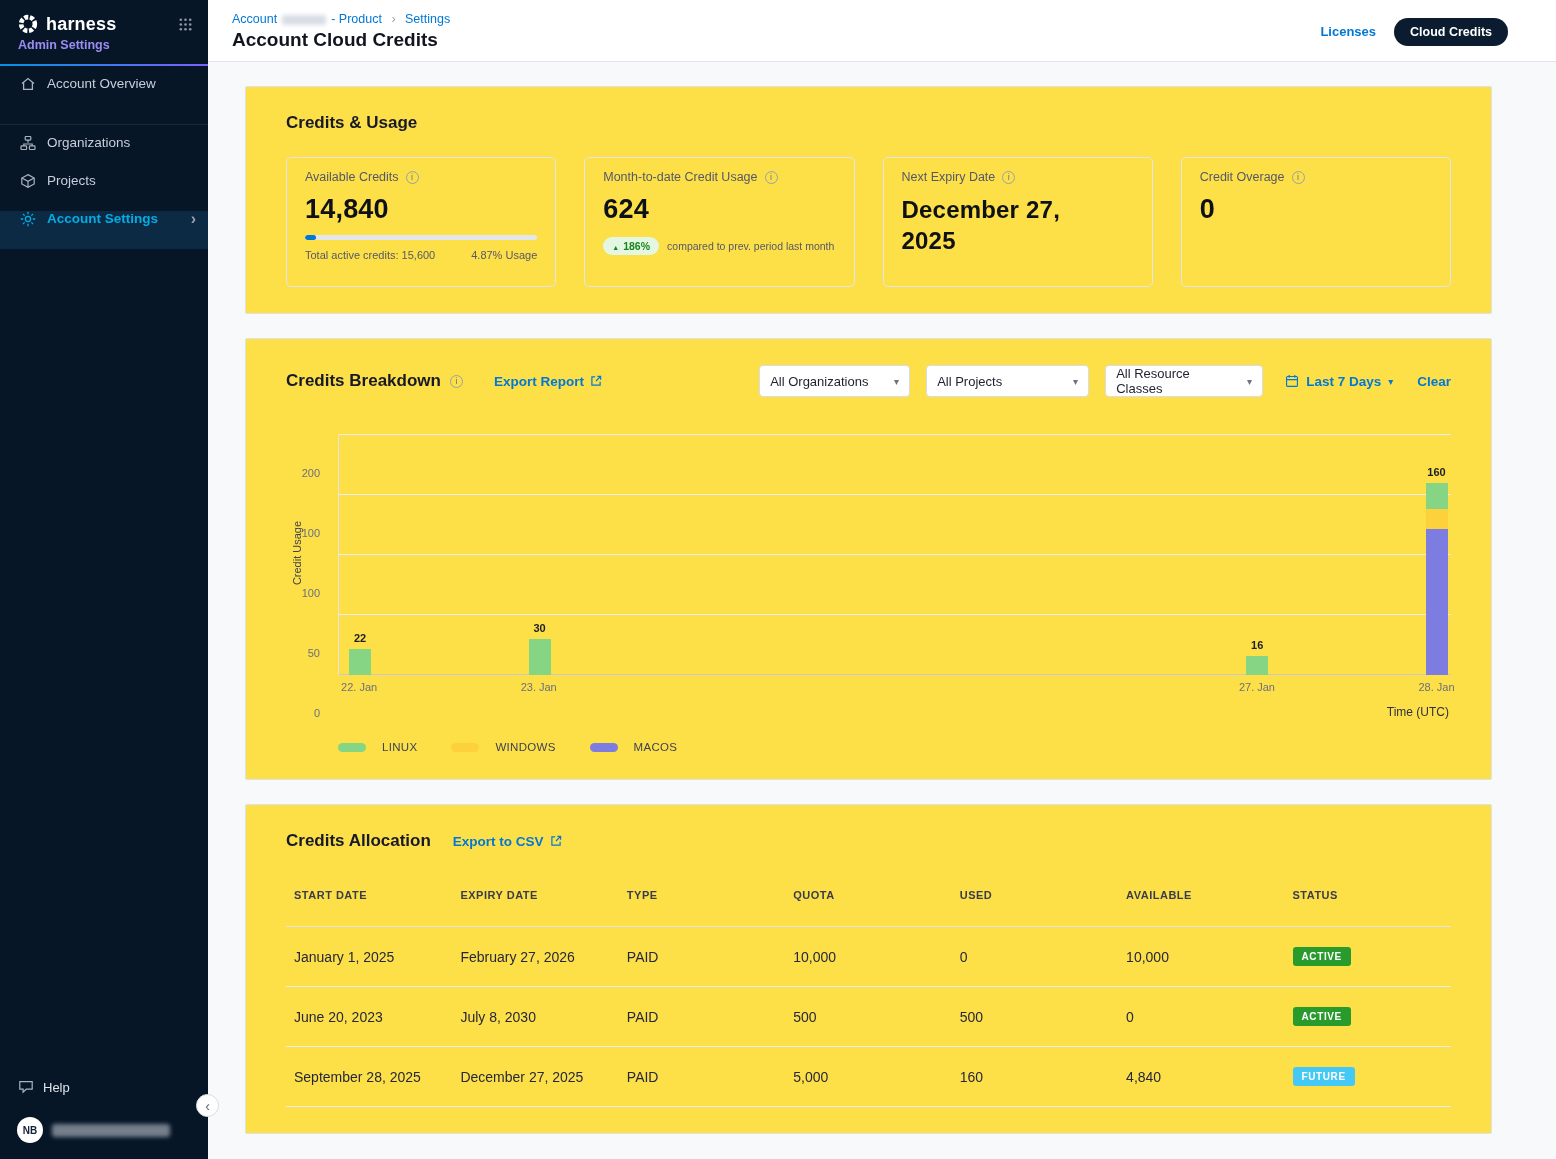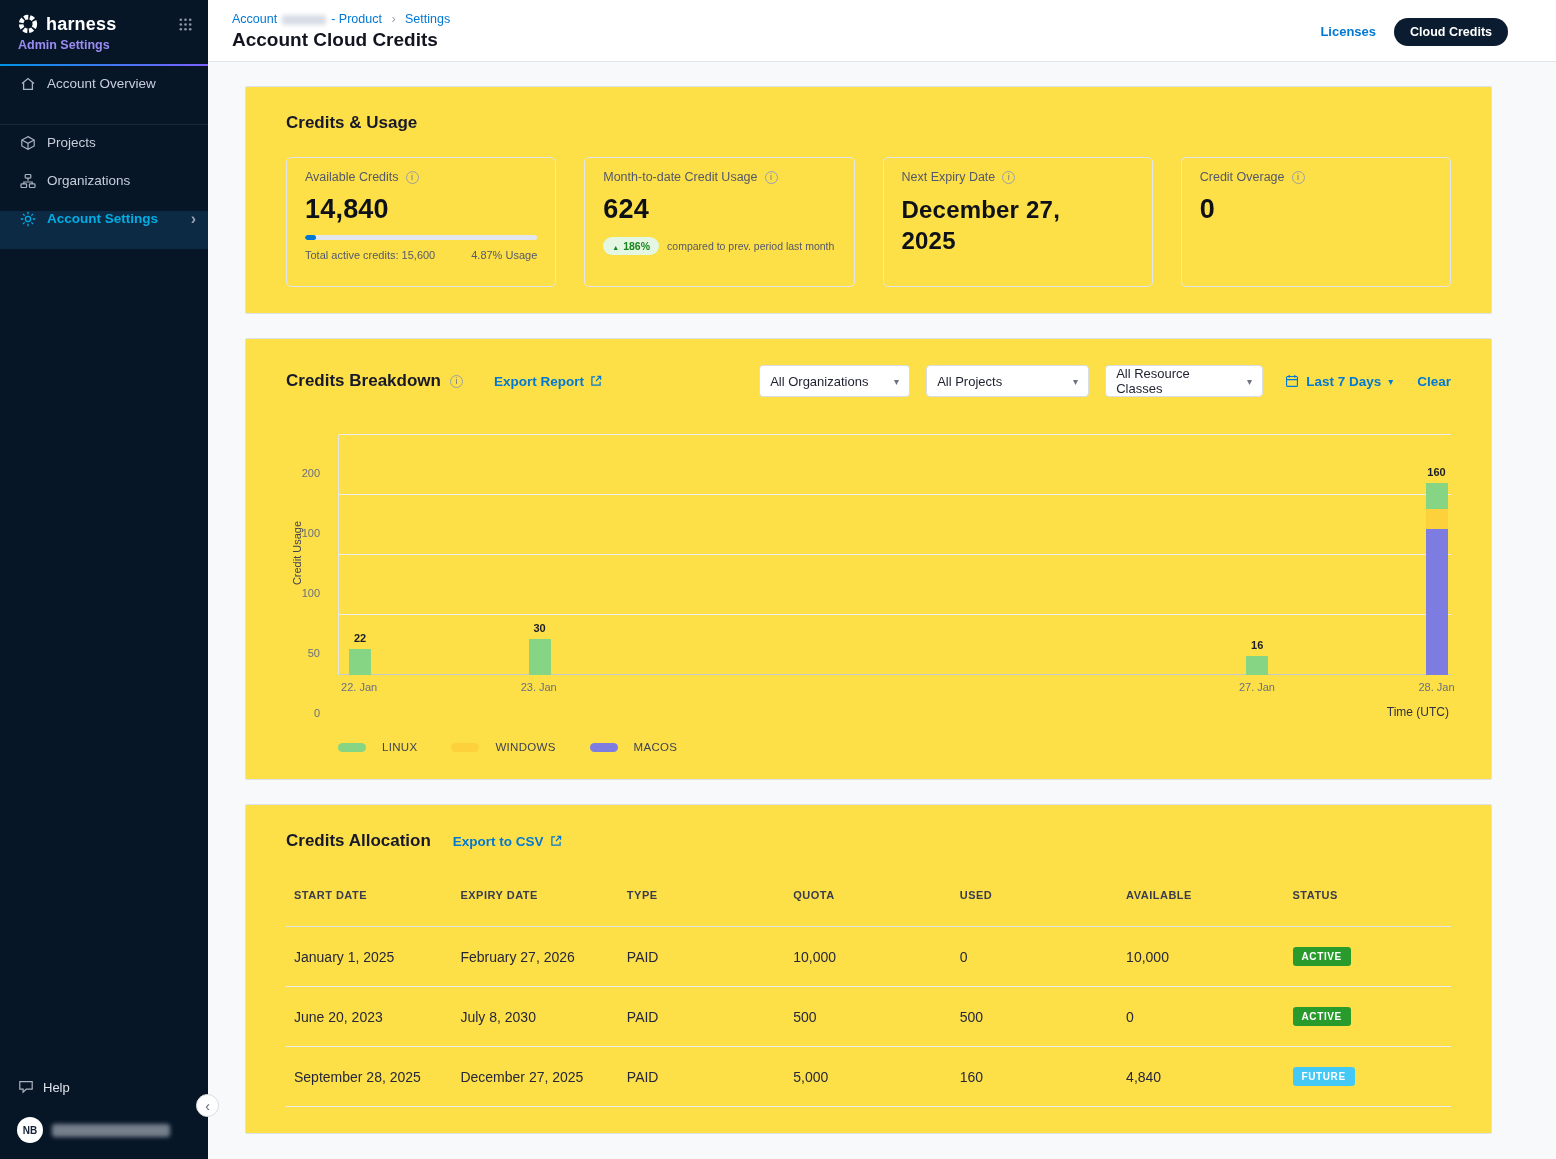--- a/index.html
+++ b/index.html
@@ -138,37 +138,37 @@
             </svg>
         </span>
         <span>Account Overview</span>
       </div>
 
       <div class="sb-divider"></div>
 
       <div class="nav-item">
         <span class="nav-ico">
           <svg width="16" height="16" viewBox="0 0 16 16" fill="none" stroke="currentColor" stroke-width="1.2">
-              <path d="M8 1.6 14.2 5v6L8 14.4 1.8 11V5z"></path>
-              <path d="M1.8 5 8 8.3 14.2 5M8 8.3v6.1"></path>
-            </svg>
-        </span>
-        <span>Projects</span>
-      </div>
-
-      <div class="nav-item">
-        <span class="nav-ico">
-          <svg width="16" height="16" viewBox="0 0 16 16" fill="none" stroke="currentColor" stroke-width="1.2">
               <rect x="5.2" y="1.5" width="5.6" height="3.6" rx="0.8"></rect>
               <rect x="1" y="10.9" width="5.6" height="3.6" rx="0.8"></rect>
               <rect x="9.4" y="10.9" width="5.6" height="3.6" rx="0.8"></rect>
               <path d="M8 5.1v2.6M3.8 10.9V9h8.4v1.9"></path>
             </svg>
         </span>
         <span>Organizations</span>
+      </div>
+
+      <div class="nav-item">
+        <span class="nav-ico">
+          <svg width="16" height="16" viewBox="0 0 16 16" fill="none" stroke="currentColor" stroke-width="1.2">
+              <path d="M8 1.6 14.2 5v6L8 14.4 1.8 11V5z"></path>
+              <path d="M1.8 5 8 8.3 14.2 5M8 8.3v6.1"></path>
+            </svg>
+        </span>
+        <span>Projects</span>
       </div>
 
       <div class="nav-item active">
         <span class="nav-ico">
           <svg width="16" height="16" viewBox="0 0 16 16" fill="none" stroke="currentColor" stroke-width="1.3">
               <circle cx="8" cy="8" r="2.6"></circle>
               <path d="M8 .8v2.4M8 12.8v2.4M.8 8h2.4M12.8 8h2.4M2.9 2.9l1.7 1.7M11.4 11.4l1.7 1.7M13.1 2.9l-1.7 1.7M4.6 11.4l-1.7 1.7"></path>
             </svg>
         </span>
         <span>Account Settings</span>

